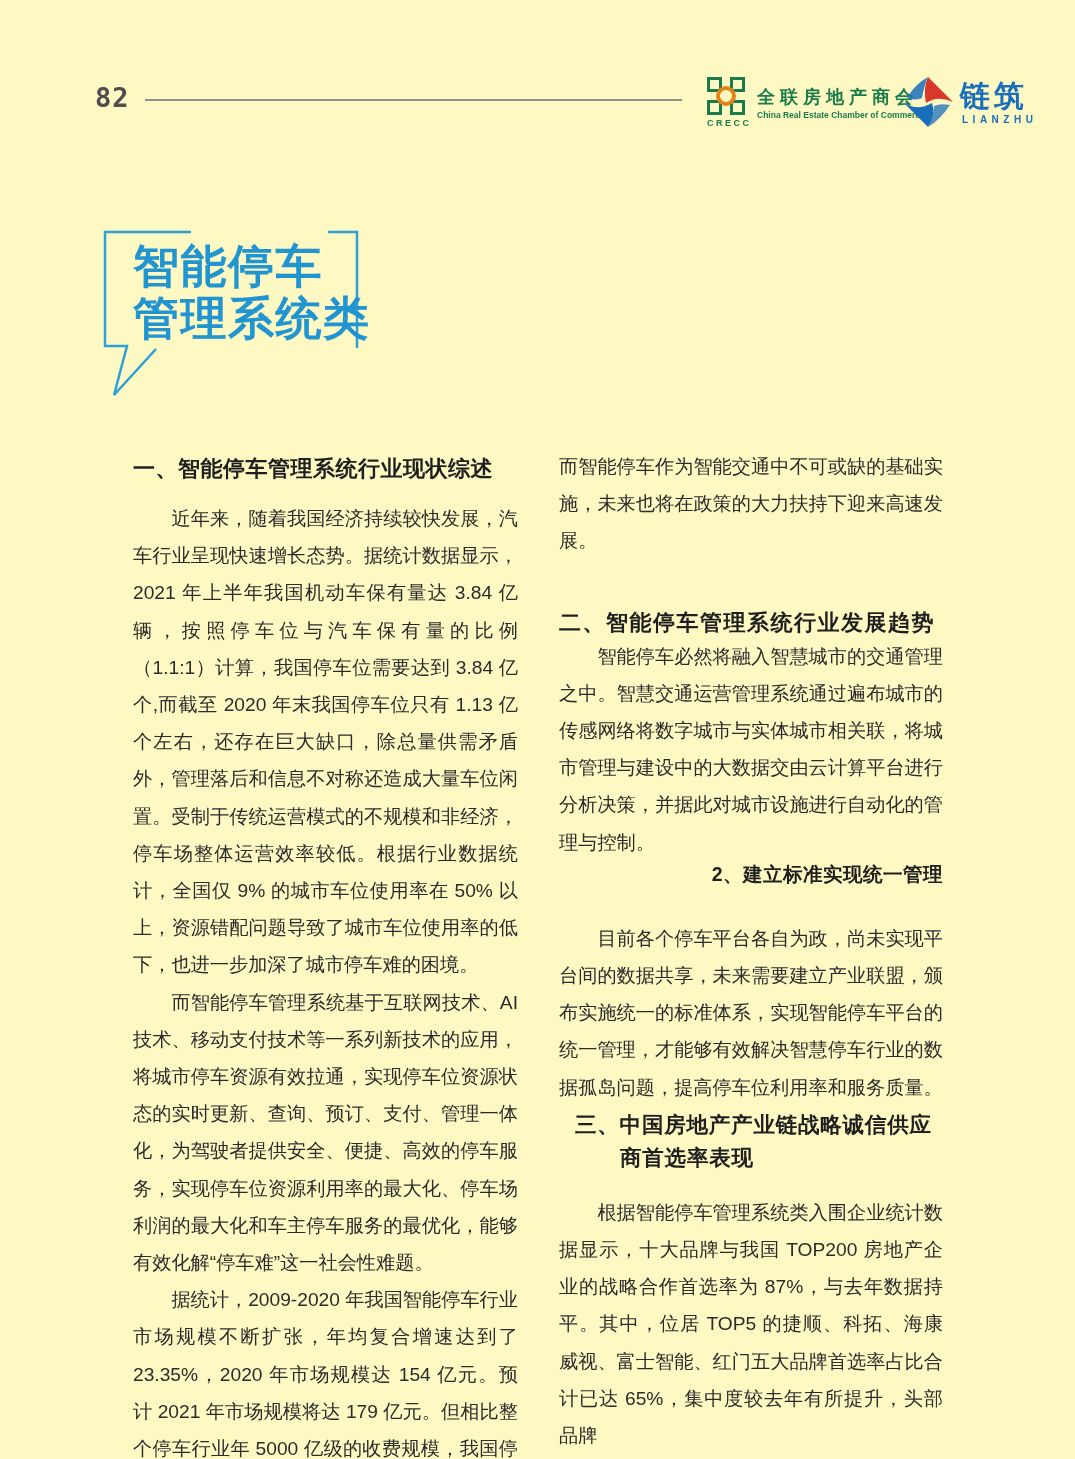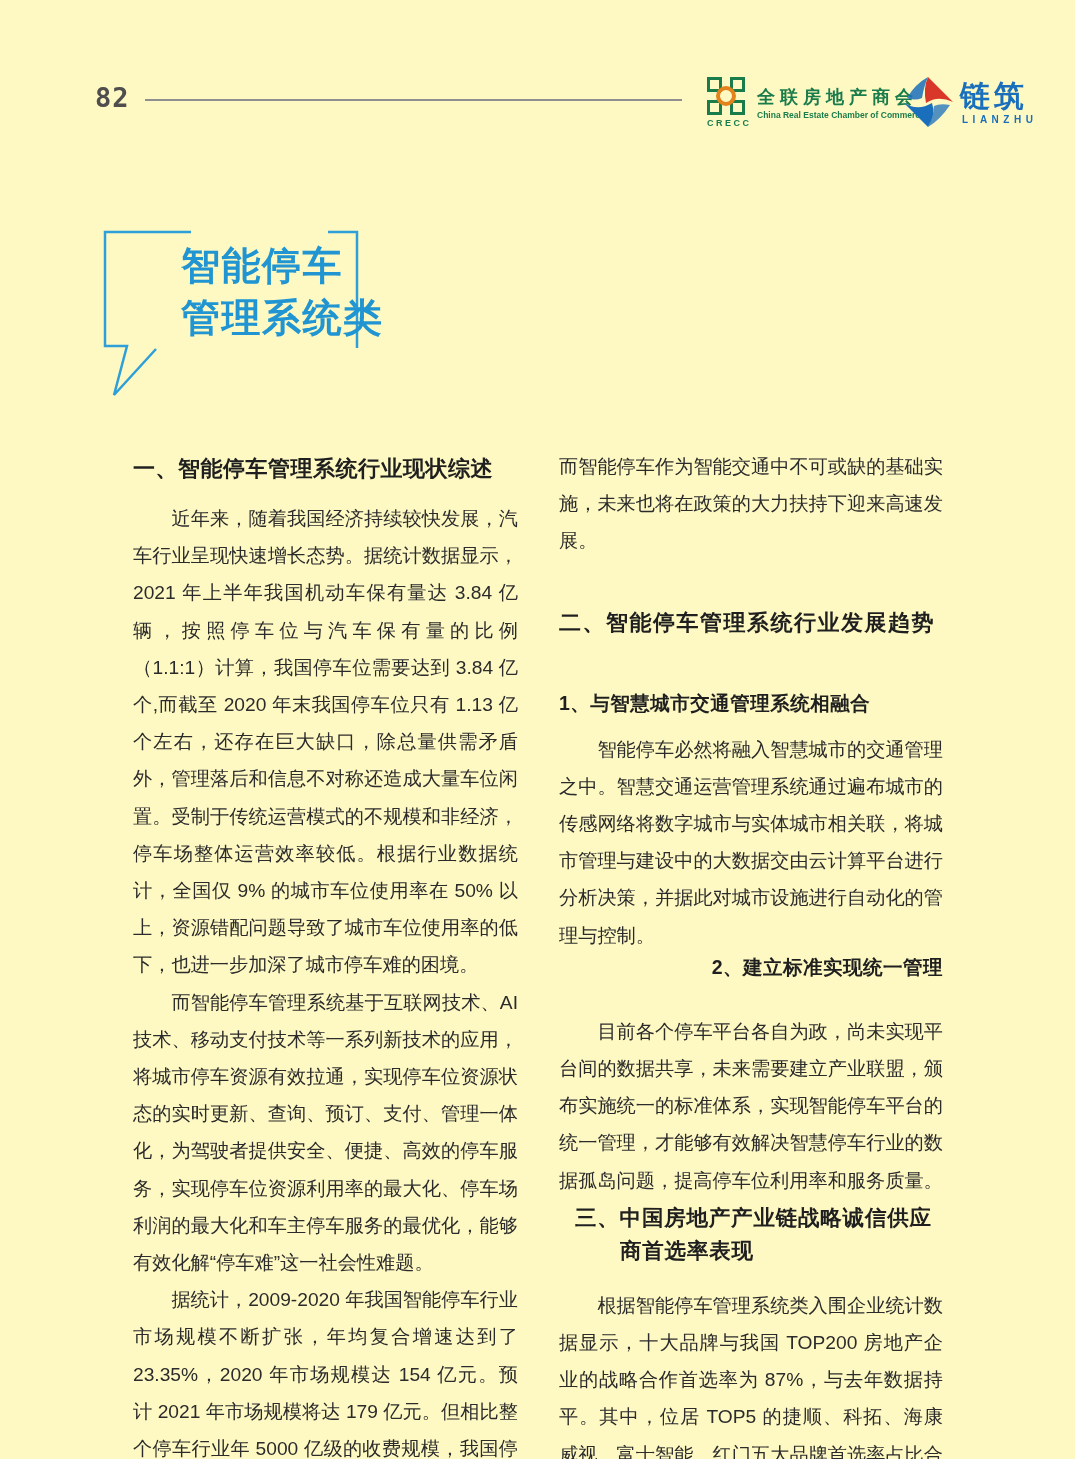--- a/index.html
+++ b/index.html
@@ -62,22 +62,22 @@
   }
   .lianzhu-en{
     position:absolute;left:60px;top:40px;
     font-size:10px;font-weight:bold;letter-spacing:4.5px;color:var(--lianzhu-blue);white-space:nowrap;
   }
 
   
   .title-frame{position:absolute;left:100px;top:225px;width:270px;height:180px;}
   .title-text{
     position:absolute;left:133px;top:240px;
-    font-size:39px;font-weight:bold;color:var(--title-blue);
-    line-height:52px;letter-spacing:1.5px;white-space:nowrap;margin-left:48px;
+    font-size:46px;font-weight:bold;color:var(--title-blue);
+    line-height:52px;letter-spacing:1.5px;white-space:nowrap;
   }
 
   
   .col{position:absolute;top:448px;color:var(--body-text);}
   .col-left{left:133px;width:385px;}
   .col-right{left:559px;width:384px;}
   .col p{
     margin:0;font-size:19.2px;line-height:37.2px;
     text-align:justify;text-justify:inter-ideograph;
     color:var(--body-text);
@@ -142,21 +142,20 @@
   <div class="col col-left">
     <h2 class="sec-heading">一、智能停车管理系统行业现状综述</h2>
     <p class="indent">近年来，随着我国经济持续较快发展，汽车行业呈现快速增长态势。据统计数据显示，2021 年上半年我国机动车保有量达 3.84 亿辆，按照停车位与汽车保有量的比例（1.1:1）计算，我国停车位需要达到 3.84 亿个,而截至 2020 年末我国停车位只有 1.13 亿个左右，还存在巨大缺口，除总量供需矛盾外，管理落后和信息不对称还造成大量车位闲置。受制于传统运营模式的不规模和非经济，停车场整体运营效率较低。根据行业数据统计，全国仅 9% 的城市车位使用率在 50% 以上，资源错配问题导致了城市车位使用率的低下，也进一步加深了城市停车难的困境。</p>
     <p class="indent">而智能停车管理系统基于互联网技术、AI 技术、移动支付技术等一系列新技术的应用，将城市停车资源有效拉通，实现停车位资源状态的实时更新、查询、预订、支付、管理一体化，为驾驶者提供安全、便捷、高效的停车服务，实现停车位资源利用率的最大化、停车场利润的最大化和车主停车服务的最优化，能够有效化解“停车难”这一社会性难题。</p>
     <p class="indent">据统计，2009-2020 年我国智能停车行业市场规模不断扩张，年均复合增速达到了 23.35%，2020 年市场规模达 154 亿元。预计 2021 年市场规模将达 179 亿元。但相比整个停车行业年 5000 亿级的收费规模，我国停车场智能设备配备率还处于低水平。近几年，我国先后发布了《数字交通发展纲要》、《交通强国建设纲要》和《推进综合交通运输大数据发展行动纲要（2020—2025 年）》，强调了交通数据化的重要性，</p>
   </div>
 
   <div class="col col-right">
     <p>而智能停车作为智能交通中不可或缺的基础实施，未来也将在政策的大力扶持下迎来高速发展。</p>
     <h2 class="sec-heading h2">二、智能停车管理系统行业发展趋势</h2>
-    <h3 class="sub-heading sub1">1、与智慧城市交通管理系统相融合</h3>
     <p class="indent">智能停车必然将融入智慧城市的交通管理之中。智慧交通运营管理系统通过遍布城市的传感网络将数字城市与实体城市相关联，将城市管理与建设中的大数据交由云计算平台进行分析决策，并据此对城市设施进行自动化的管理与控制。</p>
     <h3 class="sub-heading sub2">2、建立标准实现统一管理</h3>
     <p class="indent">目前各个停车平台各自为政，尚未实现平台间的数据共享，未来需要建立产业联盟，颁布实施统一的标准体系，实现智能停车平台的统一管理，才能够有效解决智慧停车行业的数据孤岛问题，提高停车位利用率和服务质量。</p>
     <h2 class="sec-heading h3">三、中国房地产产业链战略诚信供应商首选率表现</h2>
     <p class="indent">根据智能停车管理系统类入围企业统计数据显示，十大品牌与我国 TOP200 房地产企业的战略合作首选率为 87%，与去年数据持平。其中，位居 TOP5 的捷顺、科拓、海康威视、富士智能、红门五大品牌首选率占比合计已达 65%，集中度较去年有所提升，头部品牌</p>
   </div>
 
 </div>
 
 </body></html>

